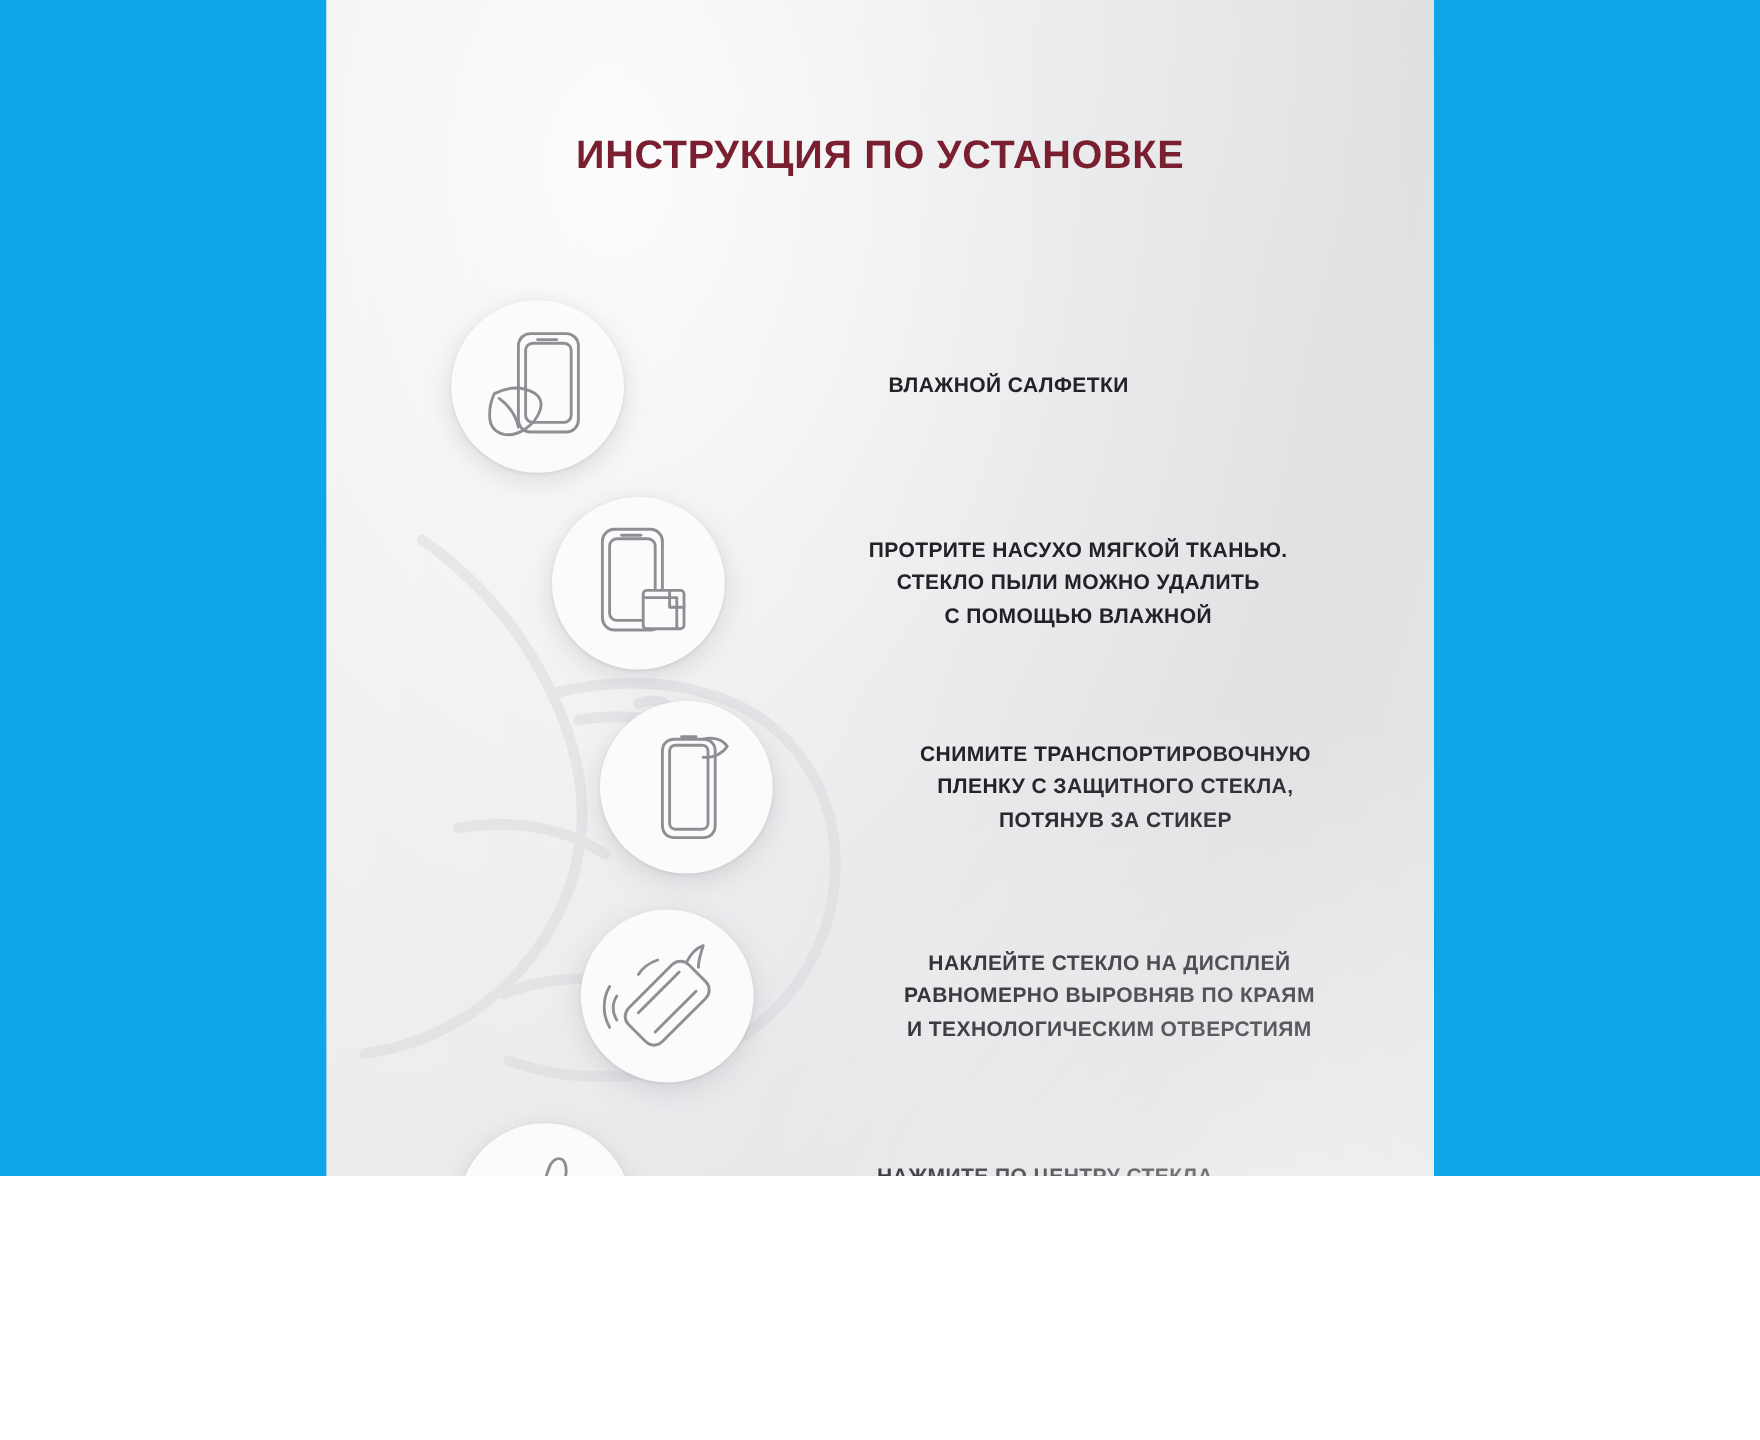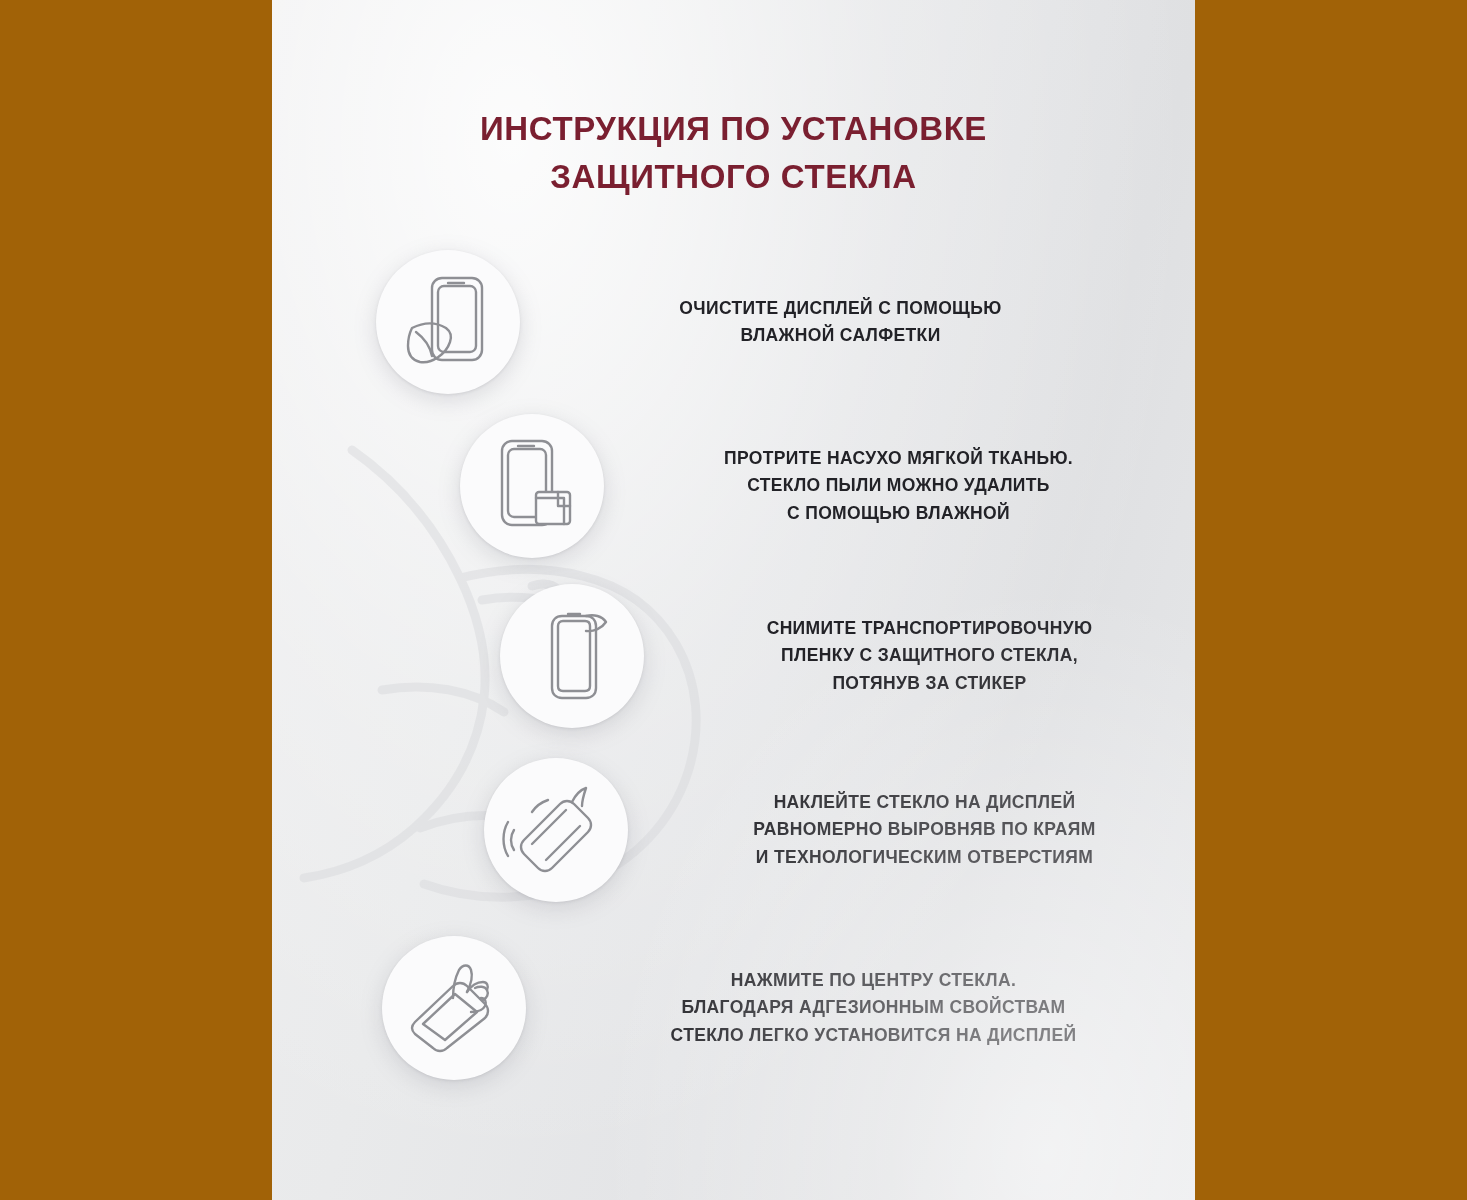--- a/index.html
+++ b/index.html
@@ -10,22 +10,22 @@
     width: 1467px;
     height: 1200px;
     background: #ffffff;
     font-family: "Liberation Sans", sans-serif;
     overflow: hidden;
   }
 
   .page {
     position: relative;
     width: 1467px;
-    height: 1200px;
-    background: #a16207;
+    height: 980px;
+    background: #0ea5e9;
     overflow: hidden;
   }
 
   
   .panel {
     position: absolute;
     left: 272px;
     top: 0;
     width: 923px;
     height: 1200px;
@@ -154,39 +154,37 @@
         <path d="M250 210 C286 204 320 208 348 224"></path>
         <path d="M300 196 c12 -4 22 -2 28 6"></path>
         <circle cx="318" cy="208" r="6" fill="#d9dadd" stroke="none"></circle>
         <path d="M150 300 C196 292 240 300 272 322"></path>
         <path d="M188 438 C214 428 240 424 266 426"></path>
       </g>
     </svg>
 
     <div class="title">
       <span class="line">ИНСТРУКЦИЯ ПО УСТАНОВКЕ</span>
-      <span class="line">ЗАЩИТНОГО СТЕКЛА</span>
     </div>
 
     <div class="steps">
 
       <div class="step step-1">
         <div class="bubble">
           <svg width="92" height="100" viewBox="0 0 92 100" aria-hidden="true">
             <g fill="none" stroke="#8e8f94" stroke-width="2.4" stroke-linecap="round" stroke-linejoin="round">
               <rect x="30" y="6" width="50" height="82" rx="10" ry="10"></rect>
               <rect x="36" y="14" width="38" height="66" rx="6" ry="6"></rect>
               <line x1="46" y1="11" x2="62" y2="11"></line>
               <path d="M10 56 C22 50 34 50 44 56 C48 59 50 64 48 70 C44 82 30 92 18 90 C10 88 6 82 6 74 C6 66 8 60 10 56 Z"></path>
               <path d="M14 60 C22 66 28 74 30 84"></path>
             </g>
           </svg>
         </div>
         <div class="step-text">
-          <span class="tl">ОЧИСТИТЕ ДИСПЛЕЙ С ПОМОЩЬЮ</span>
           <span class="tl">ВЛАЖНОЙ САЛФЕТКИ</span>
         </div>
       </div>
 
       <div class="step step-2">
         <div class="bubble">
           <svg width="88" height="100" viewBox="0 0 88 100" aria-hidden="true">
             <g fill="none" stroke="#8e8f94" stroke-width="2.4" stroke-linecap="round" stroke-linejoin="round">
               <rect x="14" y="5" width="50" height="84" rx="10" ry="10"></rect>
               <rect x="20" y="13" width="38" height="68" rx="6" ry="6"></rect>

